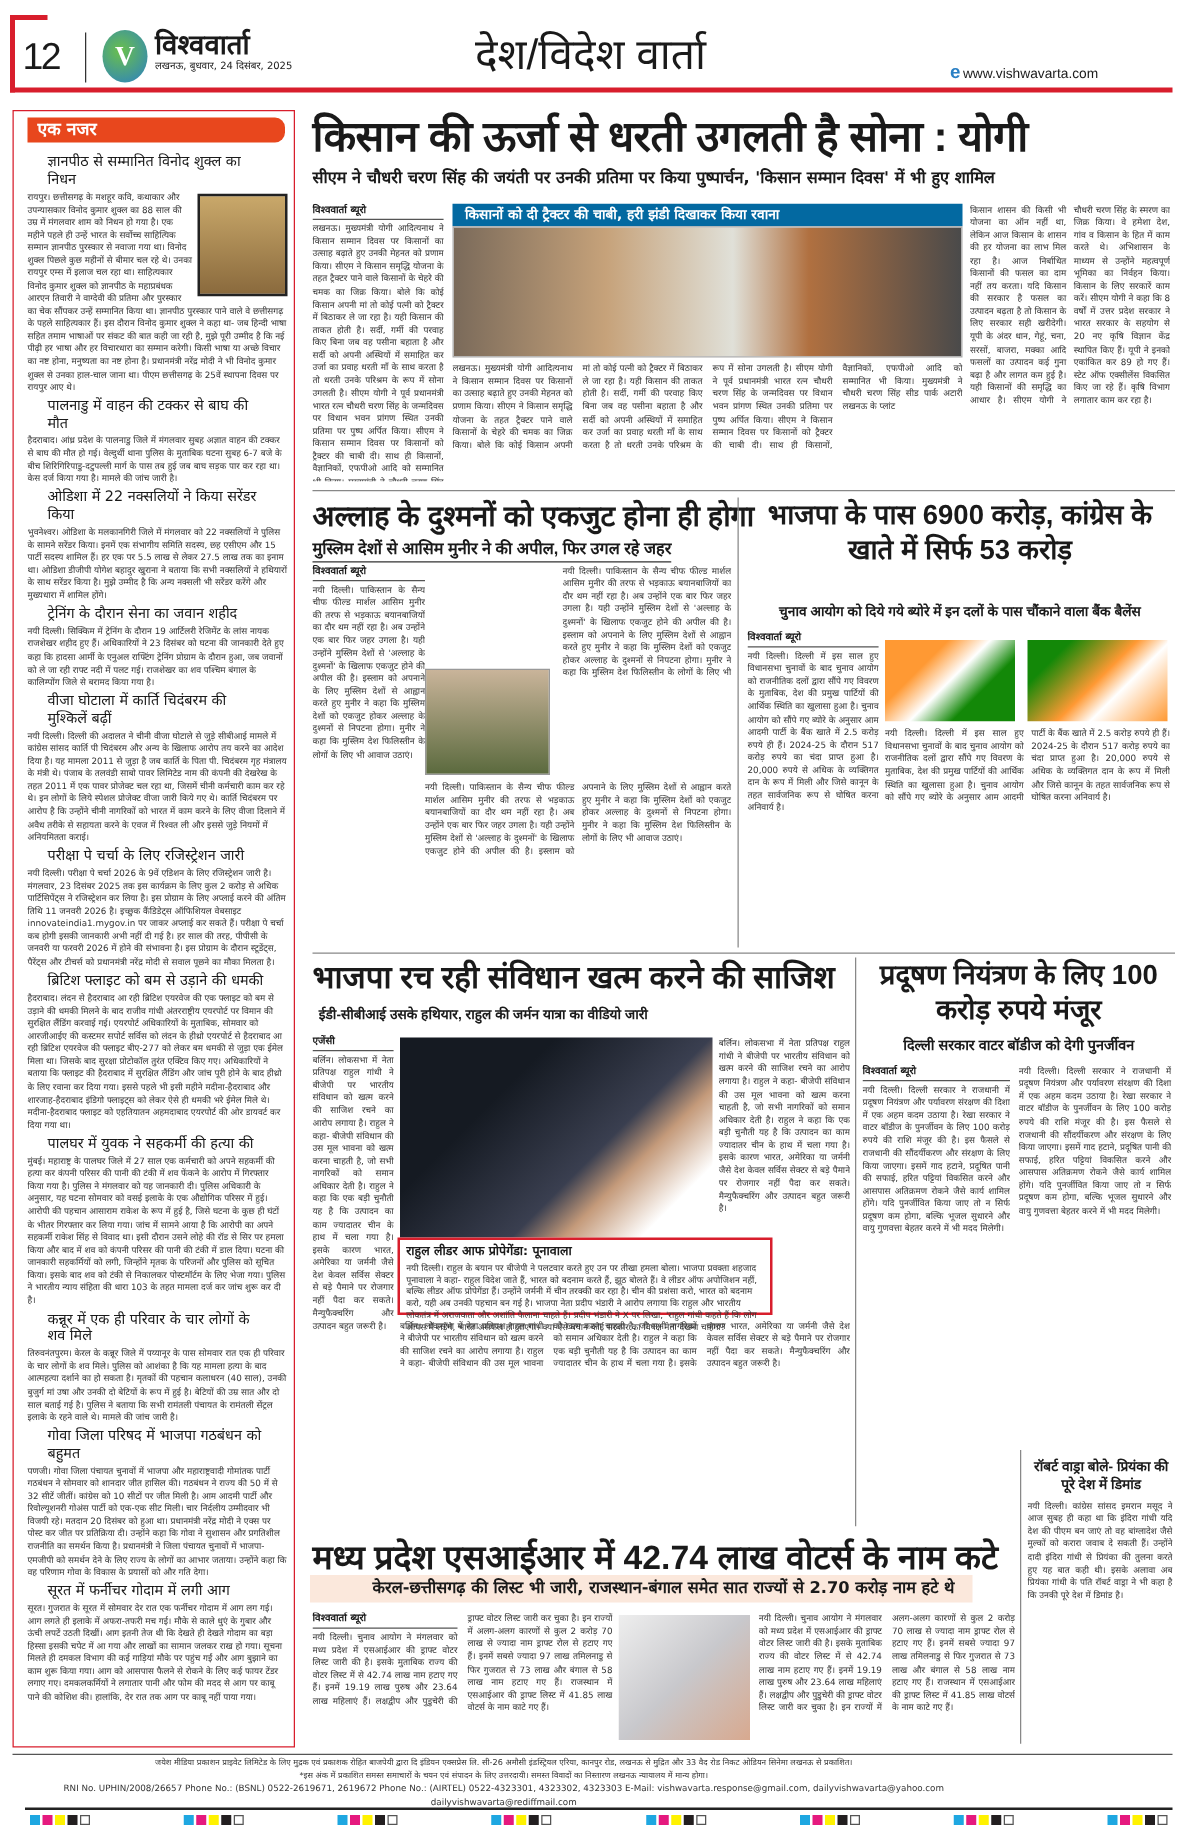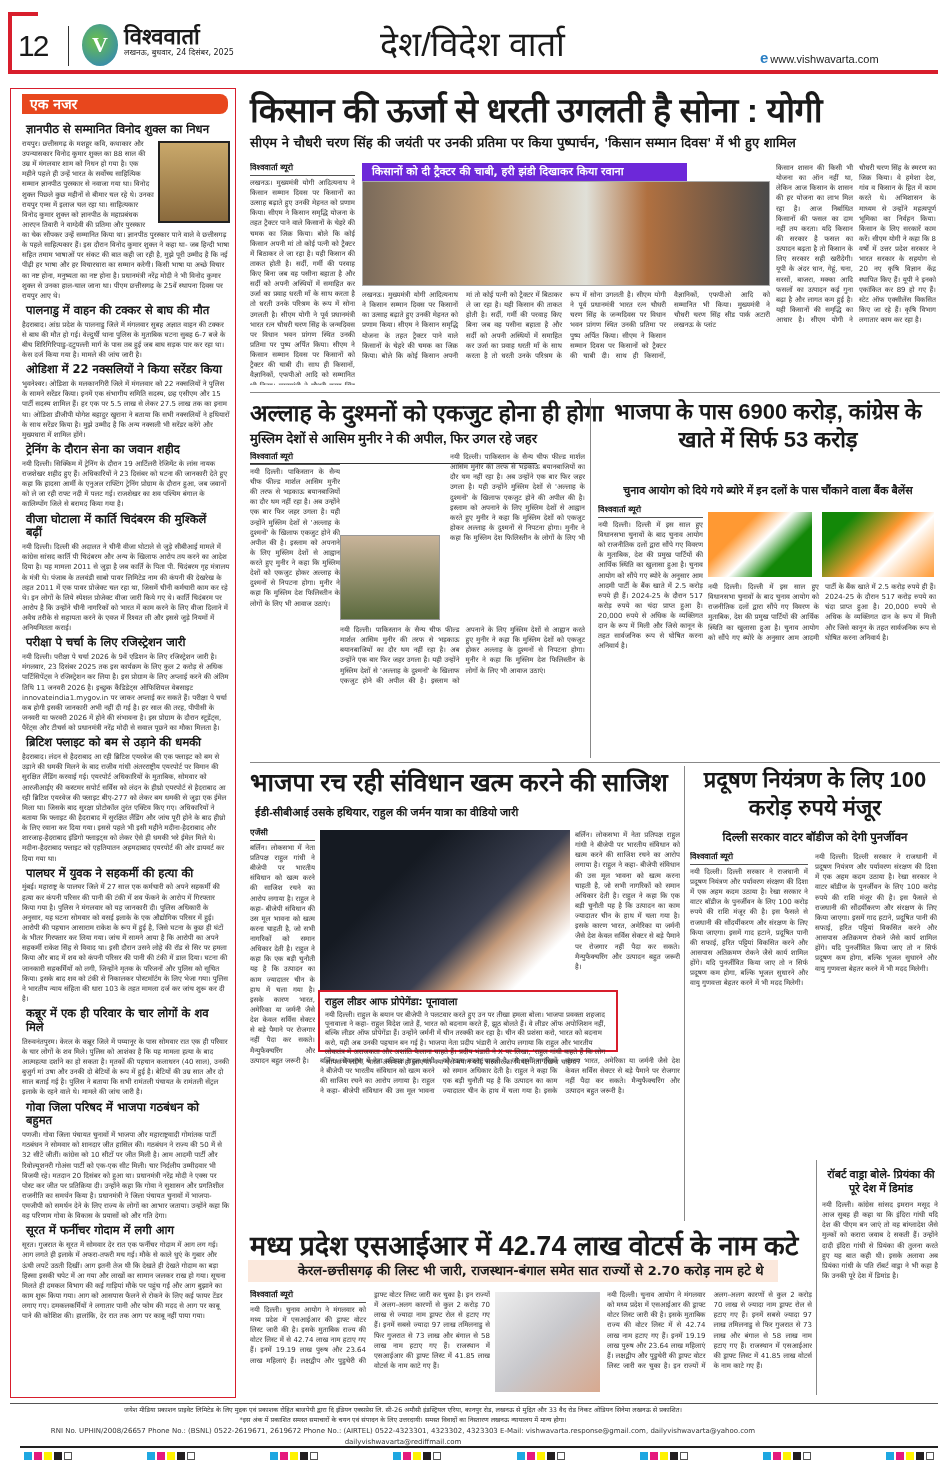--- a/index.html
+++ b/index.html
@@ -12,29 +12,29 @@
 .pageno{left:18px;top:26px;font-size:30px;font-family:"Liberation Sans",sans-serif;letter-spacing:-2px}
 .hdr-divider{left:68px;top:26px;width:1px;height:40px;background:#333}
 .logo{left:82px;top:24px;width:36px;height:42px;border-radius:50%;background:radial-gradient(circle at 40% 40%,#6bc04b,#2a7fc4);display:flex;align-items:center;justify-content:center;color:#fff;font-weight:bold;font-size:22px;font-family:"Liberation Serif",serif}
 .brand{left:124px;top:22px;font-size:22px;font-weight:bold}
 .dateline{left:124px;top:48px;font-size:8px}
 .section-title{left:380px;top:22px;font-size:34px;font-family:"Liberation Sans",sans-serif}
 .website{left:760px;top:48px;font-size:11px;font-family:"Liberation Sans",sans-serif}
 .website .e{color:#2a7fc4;font-size:15px;font-weight:bold;margin-right:2px}
 .leftbox{left:10px;top:88px;width:226px;height:1310px;border:1px solid #d81e2c}
 .eknazar{left:22px;top:94px;width:206px;height:20px;background:#e8471d;border-radius:0 8px 8px 0;color:#fff;font-weight:bold;font-size:14px;padding-left:8px;line-height:20px}
-.lnews h3{font-size:11.5px;font-weight:bold;margin:3px 4px 2px;line-height:1.2}
+.lnews h3{font-size:11.5px;font-weight:normal;margin:3px 16px 2px;line-height:1.2}
 .lnews p{font-size:7px;line-height:1.45;color:#333}
 .lnews{left:22px;top:120px;width:208px}
 .photo-old{float:right;width:72px;height:82px;margin:2px 0 2px 4px;background:linear-gradient(#c9a86a,#8a6a3d);border:2px solid #222}
 .main-head{left:250px;top:88px;font-size:34px;font-weight:bold;font-family:"Liberation Sans",sans-serif;letter-spacing:-0.5px}
 .main-sub{left:250px;top:134px;font-size:13px;font-weight:bold}
 .col-text{font-size:7px;line-height:1.45;color:#333;text-align:justify}
 .byline{font-size:8px;font-weight:bold;border-bottom:1px solid #555;padding-bottom:1px;margin-bottom:2px}
-.photo-banner{left:362px;top:163px;width:325px;height:18px;background:#6d28d9;color:#fff;font-size:11px;font-weight:bold;padding-left:10px;line-height:18px}
+.photo-banner{left:362px;top:163px;width:408px;height:18px;background:#0369a1;color:#fff;font-size:11px;font-weight:bold;padding-left:10px;line-height:18px}
 .photo-main{left:362px;top:181px;width:408px;height:105px;background:linear-gradient(90deg,#7a6a5a,#c6a27a 30%,#e0e0d8 55%,#b07040 70%,#4a4a4a);border:1px solid #aaa}
 .hsep{background:#888;height:1px}
 .vsep{background:#888;width:1px}
 .h2{font-weight:bold;font-family:"Liberation Sans",sans-serif}
 .flag1{left:708px;top:512px;width:104px;height:65px;background:linear-gradient(135deg,#ff9933 30%,#fff 50%,#138808 70%)}
 .flag2{left:822px;top:512px;width:112px;height:65px;background:linear-gradient(135deg,#138808 20%,#ff9933 50%,#fff 65%,#ff9933)}
 .photo-general{left:340px;top:535px;width:100px;height:85px;background:linear-gradient(#c9b49a,#5b6a3e);border:1px solid #999}
 .photo-rahul{left:320px;top:830px;width:250px;height:165px;background:linear-gradient(135deg,#151a22 30%,#3a3f50 60%,#c49a7a 70%,#fff 85%)}
 .quotebox{left:318px;top:990px;width:300px;height:62px;border:2px solid #d81e2c;background:#fff;padding:3px 5px}
 .quotebox h4{font-size:10px;font-weight:bold;margin-bottom:2px}
@@ -123,21 +123,21 @@
   <div class="byline">विश्ववार्ता ब्यूरो</div>
   <div class="col-text">लखनऊ। मुख्यमंत्री योगी आदित्यनाथ ने किसान सम्मान दिवस पर किसानों का उत्साह बढ़ाते हुए उनकी मेहनत को प्रणाम किया। सीएम ने किसान समृद्धि योजना के तहत ट्रैक्टर पाने वाले किसानों के चेहरे की चमक का जिक्र किया। बोले कि कोई किसान अपनी मां तो कोई पत्नी को ट्रैक्टर में बिठाकर ले जा रहा है। यही किसान की ताकत होती है। सर्दी, गर्मी की परवाह किए बिना जब वह पसीना बहाता है और सर्दी को अपनी अस्थियों में समाहित कर उर्जा का प्रवाह धरती माँ के साथ करता है तो धरती उनके परिश्रम के रूप में सोना उगलती है। सीएम योगी ने पूर्व प्रधानमंत्री भारत रत्न चौधरी चरण सिंह के जन्मदिवस पर विधान भवन प्रांगण स्थित उनकी प्रतिमा पर पुष्प अर्पित किया। सीएम ने किसान सम्मान दिवस पर किसानों को ट्रैक्टर की चाबी दी। साथ ही किसानों, वैज्ञानिकों, एफपीओ आदि को सम्मानित भी किया। मुख्यमंत्री ने चौधरी चरण सिंह सीड पार्क अटारी लखनऊ के प्लांट</div>
 </div>
 <div class="abs photo-banner">किसानों को दी ट्रैक्टर की चाबी, हरी झंडी दिखाकर किया रवाना</div>
 <div class="abs photo-main"></div>
 <div class="abs col-text" style="left:362px;top:290px;width:408px;height:95px;overflow:hidden;column-count:4;column-gap:8px">लखनऊ। मुख्यमंत्री योगी आदित्यनाथ ने किसान सम्मान दिवस पर किसानों का उत्साह बढ़ाते हुए उनकी मेहनत को प्रणाम किया। सीएम ने किसान समृद्धि योजना के तहत ट्रैक्टर पाने वाले किसानों के चेहरे की चमक का जिक्र किया। बोले कि कोई किसान अपनी मां तो कोई पत्नी को ट्रैक्टर में बिठाकर ले जा रहा है। यही किसान की ताकत होती है। सर्दी, गर्मी की परवाह किए बिना जब वह पसीना बहाता है और सर्दी को अपनी अस्थियों में समाहित कर उर्जा का प्रवाह धरती माँ के साथ करता है तो धरती उनके परिश्रम के रूप में सोना उगलती है। सीएम योगी ने पूर्व प्रधानमंत्री भारत रत्न चौधरी चरण सिंह के जन्मदिवस पर विधान भवन प्रांगण स्थित उनकी प्रतिमा पर पुष्प अर्पित किया। सीएम ने किसान सम्मान दिवस पर किसानों को ट्रैक्टर की चाबी दी। साथ ही किसानों, वैज्ञानिकों, एफपीओ आदि को सम्मानित भी किया। मुख्यमंत्री ने चौधरी चरण सिंह सीड पार्क अटारी लखनऊ के प्लांट</div>
 <div class="abs col-text" style="left:776px;top:163px;width:160px;height:222px;overflow:hidden;column-count:2;column-gap:6px">किसान शासन की किसी भी योजना का ऑन नहीं था, लेकिन आज किसान के शासन की हर योजना का लाभ मिल रहा है। आज निर्बाधित किसानों की फसल का दाम नहीं तय करता। यदि किसान की सरकार है फसल का उत्पादन बढ़ता है तो किसान के लिए सरकार सही खरीदेगी। यूपी के अंदर धान, गेहूं, चना, सरसों, बाजरा, मक्का आदि फसलों का उत्पादन कई गुना बढ़ा है और लागत कम हुई है। यही किसानों की समृद्धि का आधार है। सीएम योगी ने चौधरी चरण सिंह के स्मरण का जिक्र किया। वे हमेशा देश, गांव व किसान के हित में काम करते थे। अभिशासन के माध्यम से उन्होंने महत्वपूर्ण भूमिका का निर्वहन किया। किसान के लिए सरकारें काम करें। सीएम योगी ने कहा कि 8 वर्षों में उत्तर प्रदेश सरकार ने भारत सरकार के सहयोग से 20 नए कृषि विज्ञान केंद्र स्थापित किए हैं। यूपी ने इनको एकांकित कर 89 हो गए हैं। स्टेट ऑफ एक्सीलेंस विकसित किए जा रहे हैं। कृषि विभाग लगातार काम कर रहा है।</div>
 <div class="abs hsep" style="left:250px;top:392px;width:690px"></div>
 
 <div class="abs h2" style="left:250px;top:398px;font-size:23px">अल्लाह के दुश्मनों को एकजुट होना ही होगा</div>
-<div class="abs h2" style="left:250px;top:430px;font-size:13px;border-bottom:1px solid #333;padding-bottom:15px">मुस्लिम देशों से आसिम मुनीर ने की अपील, फिर उगल रहे जहर</div>
+<div class="abs h2" style="left:250px;top:430px;font-size:13px;border-bottom:1px solid #333;padding-bottom:1px">मुस्लिम देशों से आसिम मुनीर ने की अपील, फिर उगल रहे जहर</div>
 <div class="abs" style="left:250px;top:452px;width:90px;height:305px;overflow:hidden">
   <div class="byline">विश्ववार्ता ब्यूरो</div>
   <div class="col-text">नयी दिल्ली। पाकिस्तान के सैन्य चीफ फील्ड मार्शल आसिम मुनीर की तरफ से भड़काऊ बयानबाजियों का दौर थम नहीं रहा है। अब उन्होंने एक बार फिर जहर उगला है। यही उन्होंने मुस्लिम देशों से 'अल्लाह के दुश्मनों' के खिलाफ एकजुट होने की अपील की है। इस्लाम को अपनाने के लिए मुस्लिम देशों से आह्वान करते हुए मुनीर ने कहा कि मुस्लिम देशों को एकजुट होकर अल्लाह के दुश्मनों से निपटना होगा। मुनीर ने कहा कि मुस्लिम देश फिलिस्तीन के लोगों के लिए भी आवाज उठाएं।</div>
 </div>
 <div class="abs photo-general"></div>
 <div class="abs col-text" style="left:450px;top:452px;width:135px;height:90px;overflow:hidden">नयी दिल्ली। पाकिस्तान के सैन्य चीफ फील्ड मार्शल आसिम मुनीर की तरफ से भड़काऊ बयानबाजियों का दौर थम नहीं रहा है। अब उन्होंने एक बार फिर जहर उगला है। यही उन्होंने मुस्लिम देशों से 'अल्लाह के दुश्मनों' के खिलाफ एकजुट होने की अपील की है। इस्लाम को अपनाने के लिए मुस्लिम देशों से आह्वान करते हुए मुनीर ने कहा कि मुस्लिम देशों को एकजुट होकर अल्लाह के दुश्मनों से निपटना होगा। मुनीर ने कहा कि मुस्लिम देश फिलिस्तीन के लोगों के लिए भी आवाज उठाएं।</div>
 <div class="abs col-text" style="left:340px;top:625px;width:245px;height:132px;overflow:hidden;column-count:2;column-gap:6px">नयी दिल्ली। पाकिस्तान के सैन्य चीफ फील्ड मार्शल आसिम मुनीर की तरफ से भड़काऊ बयानबाजियों का दौर थम नहीं रहा है। अब उन्होंने एक बार फिर जहर उगला है। यही उन्होंने मुस्लिम देशों से 'अल्लाह के दुश्मनों' के खिलाफ एकजुट होने की अपील की है। इस्लाम को अपनाने के लिए मुस्लिम देशों से आह्वान करते हुए मुनीर ने कहा कि मुस्लिम देशों को एकजुट होकर अल्लाह के दुश्मनों से निपटना होगा। मुनीर ने कहा कि मुस्लिम देश फिलिस्तीन के लोगों के लिए भी आवाज उठाएं।</div>
 <div class="abs vsep" style="left:590px;top:398px;height:360px"></div>
 
 <div class="abs h2" style="left:598px;top:398px;width:340px;font-size:22px;text-align:center;line-height:1.25">भाजपा के पास 6900 करोड़, कांग्रेस के खाते में सिर्फ 53 करोड़</div>

